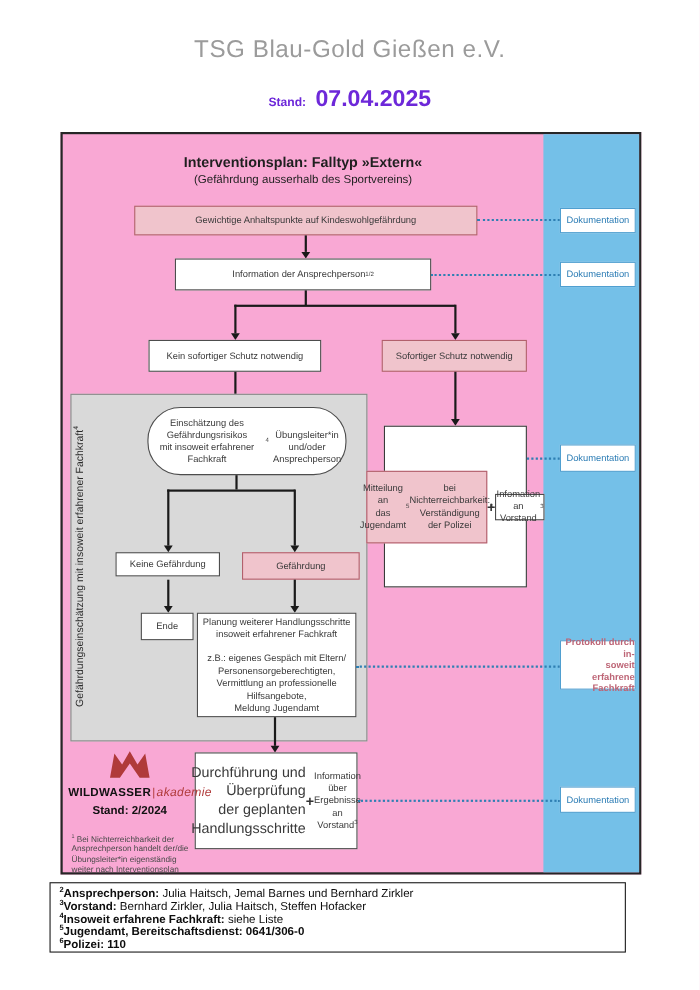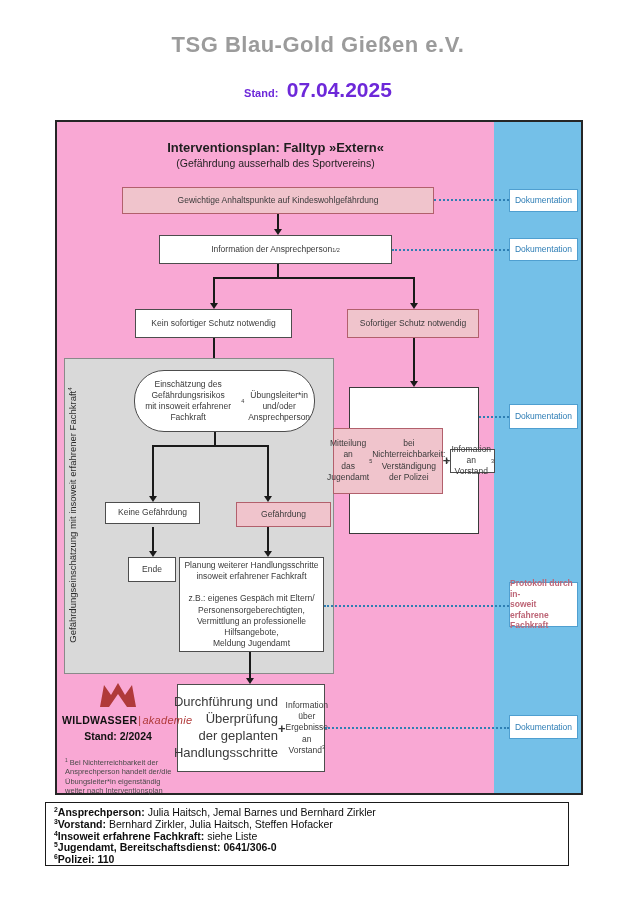--- a/index.html
+++ b/index.html
@@ -1,21 +1,21 @@
 <!DOCTYPE html>
 <html><head>
 <meta charset="utf-8">
 <style>
   html,body{margin:0;padding:0;background:#ffffff;}
   .page{position:relative;width:636px;height:900px;background:#fff;
         font-family:"Liberation Sans",sans-serif;overflow:hidden;}
   .abs{position:absolute;}
   
   .main-title{left:0;top:32px;width:636px;text-align:center;
-              font-size:22px;font-weight:bold;color:#9b9b9b;letter-spacing:.5px;}
+              font-size:22px;font-weight:normal;color:#9b9b9b;letter-spacing:.5px;}
   .stand-row{left:0;top:78px;width:636px;text-align:center;color:#6d28d9;}
   .stand-label{font-size:11px;font-weight:bold;vertical-align:baseline;}
   .stand-date{font-size:21px;font-weight:bold;margin-left:4px;}
   
   .frame{left:55px;top:120px;width:528px;height:675px;border:2px solid #262626;
          box-sizing:border-box;background:#f9a8d4;}
   .blue-rail{left:437px;top:0;width:87px;height:671px;background:#74c0e8;}
   .chart-title{left:0;top:18px;width:437px;text-align:center;font-size:13px;
                font-weight:bold;color:#1f1f1f;}
   .chart-subtitle{left:0;top:35px;width:437px;text-align:center;font-size:10.5px;
@@ -32,21 +32,21 @@
              font-size:9.5px;color:#2a2a2a;white-space:nowrap;}
   sup{font-size:.65em;line-height:0;}
   
   .vline{width:1.5px;background:#1a1a1a;}
   .hline{height:1.5px;background:#1a1a1a;}
   .ahead{width:0;height:0;border-left:4px solid transparent;
          border-right:4px solid transparent;border-top:6px solid #1a1a1a;}
   .dotline{height:0;border-top:2px dotted #2e7fb3;}
   
   .docbox{box-sizing:border-box;background:#fff;border:1.3px solid #4f9fd0;
-          display:flex;align-items:center;justify-content:center;text-align:left;
+          display:flex;align-items:center;justify-content:center;text-align:right;
           font-size:8.5px;color:#2d7db5;line-height:1.25;white-space:pre-line;}
   .protokoll{color:#bd6576;font-size:8.5px;}
   
   .plus{font-size:13px;font-weight:bold;color:#333;text-align:center;line-height:1;}
   .stack{display:flex;flex-direction:row;align-items:center;justify-content:center;}
   
   .ww-block{left:5px;top:560px;width:112px;text-align:center;}
   .ww-word{margin-top:2px;font-size:10.5px;font-weight:bold;color:#111;
            letter-spacing:.3px;white-space:nowrap;}
   .ww-bar{color:#b03a3a;font-weight:normal;margin:0 1px;}
@@ -113,21 +113,21 @@
 Ansprechperson</div>
 
     <div class="abs vline" style="left:157px;top:310px;height:13px;"></div>
     <div class="abs hline" style="left:95px;top:323px;width:116px;"></div>
     <div class="abs vline" style="left:95px;top:323px;height:51px;"></div>
     <div class="abs ahead" style="left:92px;top:374px;"></div>
     <div class="abs vline" style="left:210px;top:323px;height:51px;"></div>
     <div class="abs ahead" style="left:207px;top:374px;"></div>
 
     <div class="abs node" style="left:48px;top:380px;width:95px;height:22px;">Keine Gefährdung</div>
-    <div class="abs node pink" style="left:163px;top:380px;width:95px;height:25px;margin-left:16px;">Gefährdung</div>
+    <div class="abs node pink" style="left:163px;top:380px;width:107px;height:25px;">Gefährdung</div>
 
     <div class="abs vline" style="left:95px;top:405px;height:24px;"></div>
     <div class="abs ahead" style="left:92px;top:429px;"></div>
     <div class="abs node" style="left:71px;top:435px;width:48px;height:25px;">Ende</div>
 
     <div class="abs vline" style="left:210px;top:405px;height:24px;"></div>
     <div class="abs ahead" style="left:207px;top:429px;"></div>
     <div class="abs node" style="left:122px;top:435px;width:145px;height:95px;">Planung weiterer Handlungsschritte
 insoweit erfahrener Fachkraft
 

